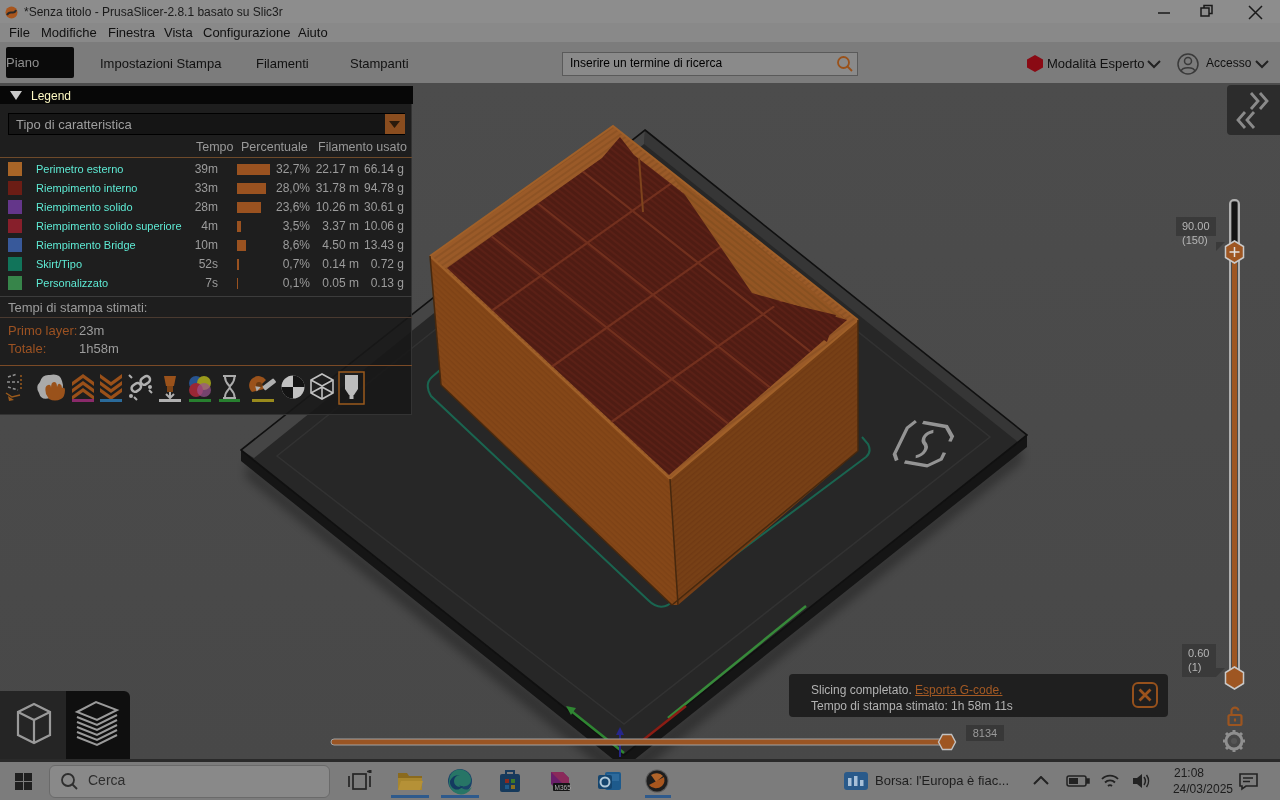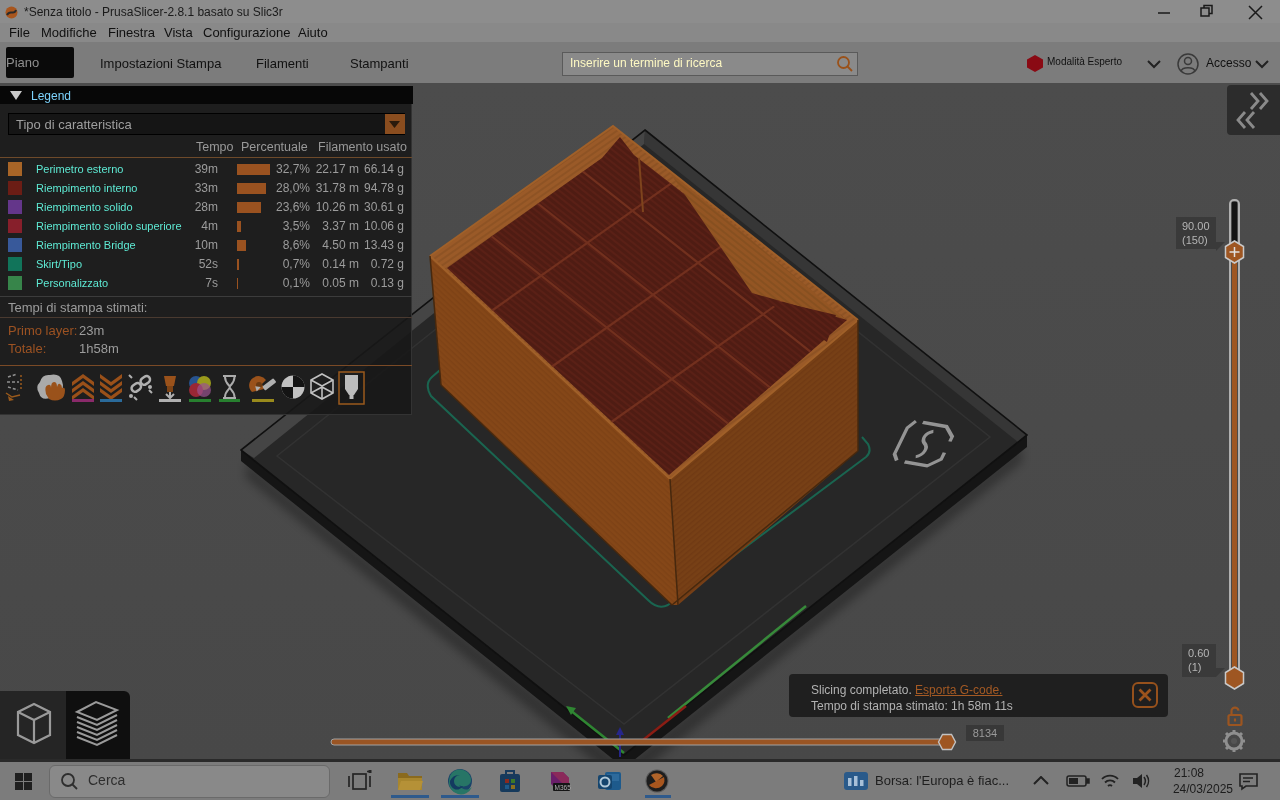--- a/index.html
+++ b/index.html
@@ -11,21 +11,21 @@
   #titlebar { left:0; top:0; width:1280px; height:23px; background:#8d8d8d; z-index:20;}
   #titletext { left:24px; top:5px; font-size:12px; color:#1a1a1a; z-index:21;}
   #menubar { left:0; top:23px; width:1280px; height:19px; background:#898989; z-index:20;}
   .menuitem { position:absolute; top:2px; font-size:13px; color:#101010; }
   #tabbar { left:0; top:42px; width:1280px; height:41px; background:#7c7c7c; z-index:20;}
   #tab-piano { position:absolute; left:6px; top:5px; width:68px; height:31px; background:#0a0a0a;
      border-radius:2px; color:#8f8f8f; font-size:13px; text-align:left; line-height:31px;}
   .tabtxt { position:absolute; top:14px; font-size:13px; color:#111; }
   #searchbox { position:absolute; left:562px; top:10px; width:296px; height:24px; background:#8a8a8a;
      border:1px solid #5a5a5a; }
-  #searchtxt { position:absolute; left:8px; top:4px; font-size:12px; color:#fef9c3; }
+  #searchtxt { position:absolute; left:8px; top:4px; font-size:12px; color:#000000; }
   
   #scene { left:0; top:0; z-index:1; }
   
   #legend { left:0; top:86px; width:413px; height:329px; z-index:10; }
   #legendhead { position:absolute; left:0; top:0; width:413px; height:18px; background:#070707; }
   #legendbody { position:absolute; left:0; top:18px; width:412px; height:311px;
      background:rgba(24,24,24,0.88); border-right:1px solid #333; border-bottom:1px solid #333;}
   .lrow { position:absolute; left:0; width:412px; height:19px; }
   .sw { position:absolute; left:8px; top:2px; width:14px; height:14px; }
   .lname { position:absolute; left:36px; top:3px; font-size:11px; color:#5eead4; }
@@ -35,21 +35,21 @@
   .lm { position:absolute; left:301px; top:2px; width:58px; text-align:right; font-size:12px; color:#9c9c9c;}
   .lg { position:absolute; left:346px; top:2px; width:58px; text-align:right; font-size:12px; color:#9c9c9c;}
   .hdr { position:absolute; top:0px; font-size:12.5px; color:#999; }
   .sep { position:absolute; left:0; width:412px; height:1px; }
   .otxt { color:#9c5222; }
   
   #collapse { left:1227px; top:85px; width:53px; height:50px; background:#2c2c2c;
      border-radius:4px 0 0 4px; z-index:5;}
   #notif { left:789px; top:674px; width:379px; height:43px; background:#1f1f1f;
      border-radius:4px; z-index:6; }
-  #tt1 { left:1176px; top:217px; width:40px; height:32px; background:#3a3a3a; color:#b5b5b5;
+  #tt1 { left:1176px; top:217px; width:40px; height:19px; background:#3a3a3a; color:#b5b5b5;
      font-size:11px; padding:2px 0 0 6px; line-height:14px; z-index:6;}
   #tt2 { left:1182px; top:644px; width:34px; height:33px; background:#3a3a3a; color:#b5b5b5;
      font-size:11px; padding:2px 0 16px 6px; line-height:14px; z-index:6;}
   #lbl8134 { left:966px; top:725px; width:38px; height:16px; background:#383838; color:#9a9a9a;
      font-size:11px; text-align:center; line-height:16px; z-index:6; }
   #btnA { left:0px; top:691px; width:66px; height:68px; background:#252525; z-index:5;}
   #btnB { left:66px; top:691px; width:64px; height:68px; background:#0f0f0f; border-radius:0 6px 0 0; z-index:5;}
   
   #taskbar { left:0; top:762px; width:1280px; height:38px; background:#7c7c7c; z-index:20;}
   #tsearch { position:absolute; left:49px; top:3px; width:281px; height:33px; background:#898989;
@@ -169,21 +169,21 @@
   </g>
 
   <rect x="0" y="759" width="1280" height="3" fill="#2a2a2a"></rect>
 </svg>
 
 <div id="legend" class="abs">
   <div id="legendhead"></div>
   <svg class="abs" style="left:10px;top:5px;" width="14" height="10">
         <polygon points="0,0 12,0 6,9" fill="#c9c9c9"></polygon>
       </svg>
-  <div class="abs" style="left:31px;top:3px;font-size:12px;color:#7dd3fc;">Legend</div>
+  <div class="abs" style="left:31px;top:3px;font-size:12px;color:#fef9c3;">Legend</div>
   <div id="legendbody"></div>
 
   <div class="abs" style="left:8px;top:27px;width:397px;height:22px;background:#151515;border:1px solid #000;"></div>
   <div class="abs" style="left:16px;top:31px;font-size:13px;color:#9f9f9f;">Tipo di caratteristica</div>
   <div class="abs" style="left:385px;top:28px;width:20px;height:20px;background:#8a4d1f;"></div>
   <svg class="abs" style="left:389px;top:35px;" width="12" height="8">
         <polygon points="0,0 11,0 5.5,7" fill="#2a1a0c"></polygon>
       </svg>
 
   <div class="hdr" style="left:196px;top:54px;">Tempo</div>
@@ -438,21 +438,21 @@
   <span class="tabtxt" style="left:350px;">Stampanti</span>
   <div id="searchbox"></div>
   <div id="searchtxt" style="left:570px;top:14px;">Inserire un termine di ricerca</div>
   <svg class="abs" style="left:836px;top:13px;" width="18" height="18" fill="none" stroke="#9a5119" stroke-width="1.8">
     <circle cx="7.5" cy="7.5" r="5.5"></circle>
         <line x1="11.5" y1="11.5" x2="16" y2="16"></line>
   </svg>
   <svg class="abs" style="left:1026px;top:13px;" width="18" height="17">
     <polygon points="9,0 17,4.5 17,12.5 9,17 1,12.5 1,4.5" fill="#8a0a14"></polygon>
   </svg>
-  <span class="tabtxt" style="left:1047px;font-size:10px;">Modalità Esperto</span>
+  <span class="tabtxt" style="left:1047px;font-size:13px;">Modalità Esperto</span>
   <svg class="abs" style="left:1147px;top:18px;" width="14" height="9" fill="none" stroke="#222" stroke-width="2">
     <path d="M 1,1 L 7,7 L 13,1"></path>
   </svg>
   <svg class="abs" style="left:1177px;top:11px;" width="22" height="22" fill="none" stroke="#3a3a3a" stroke-width="1.5">
     <circle cx="11" cy="11" r="10"></circle>
         <circle cx="11" cy="8" r="3.5"></circle>
     <path d="M 4,18.5 C 5,13.5 17,13.5 18,18.5"></path>
   </svg>
   <span class="tabtxt" style="left:1206px;font-size:12px;">Accesso</span>
   <svg class="abs" style="left:1255px;top:18px;" width="14" height="9" fill="none" stroke="#222" stroke-width="2">

